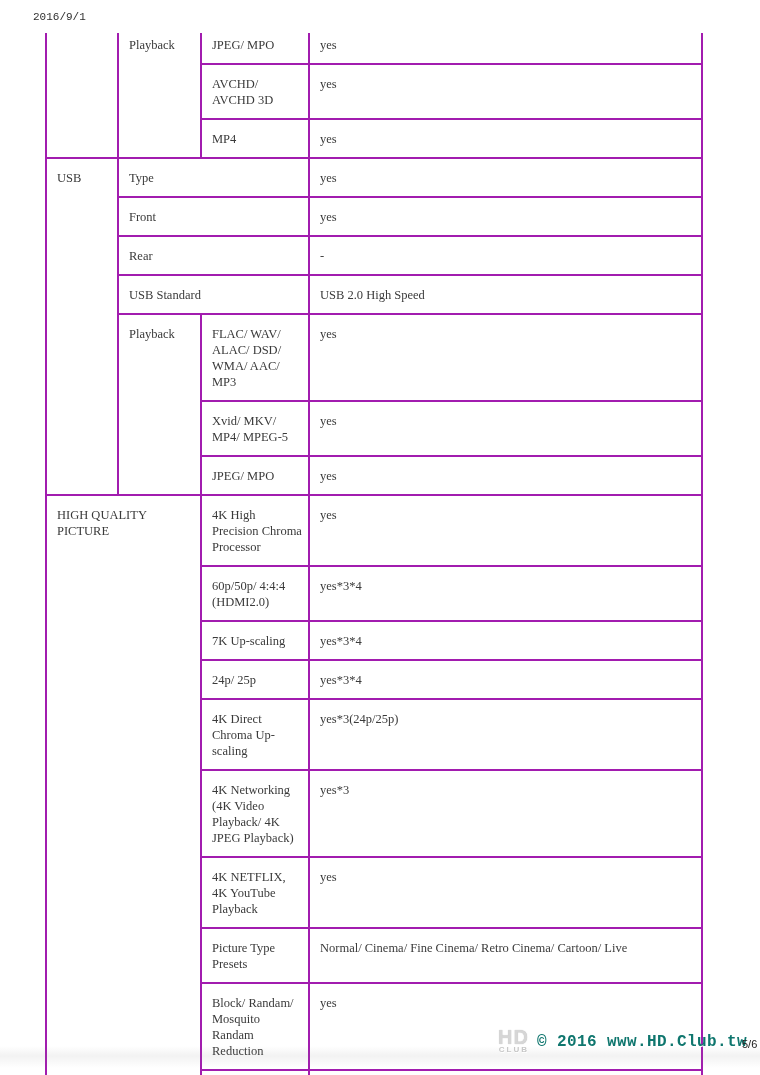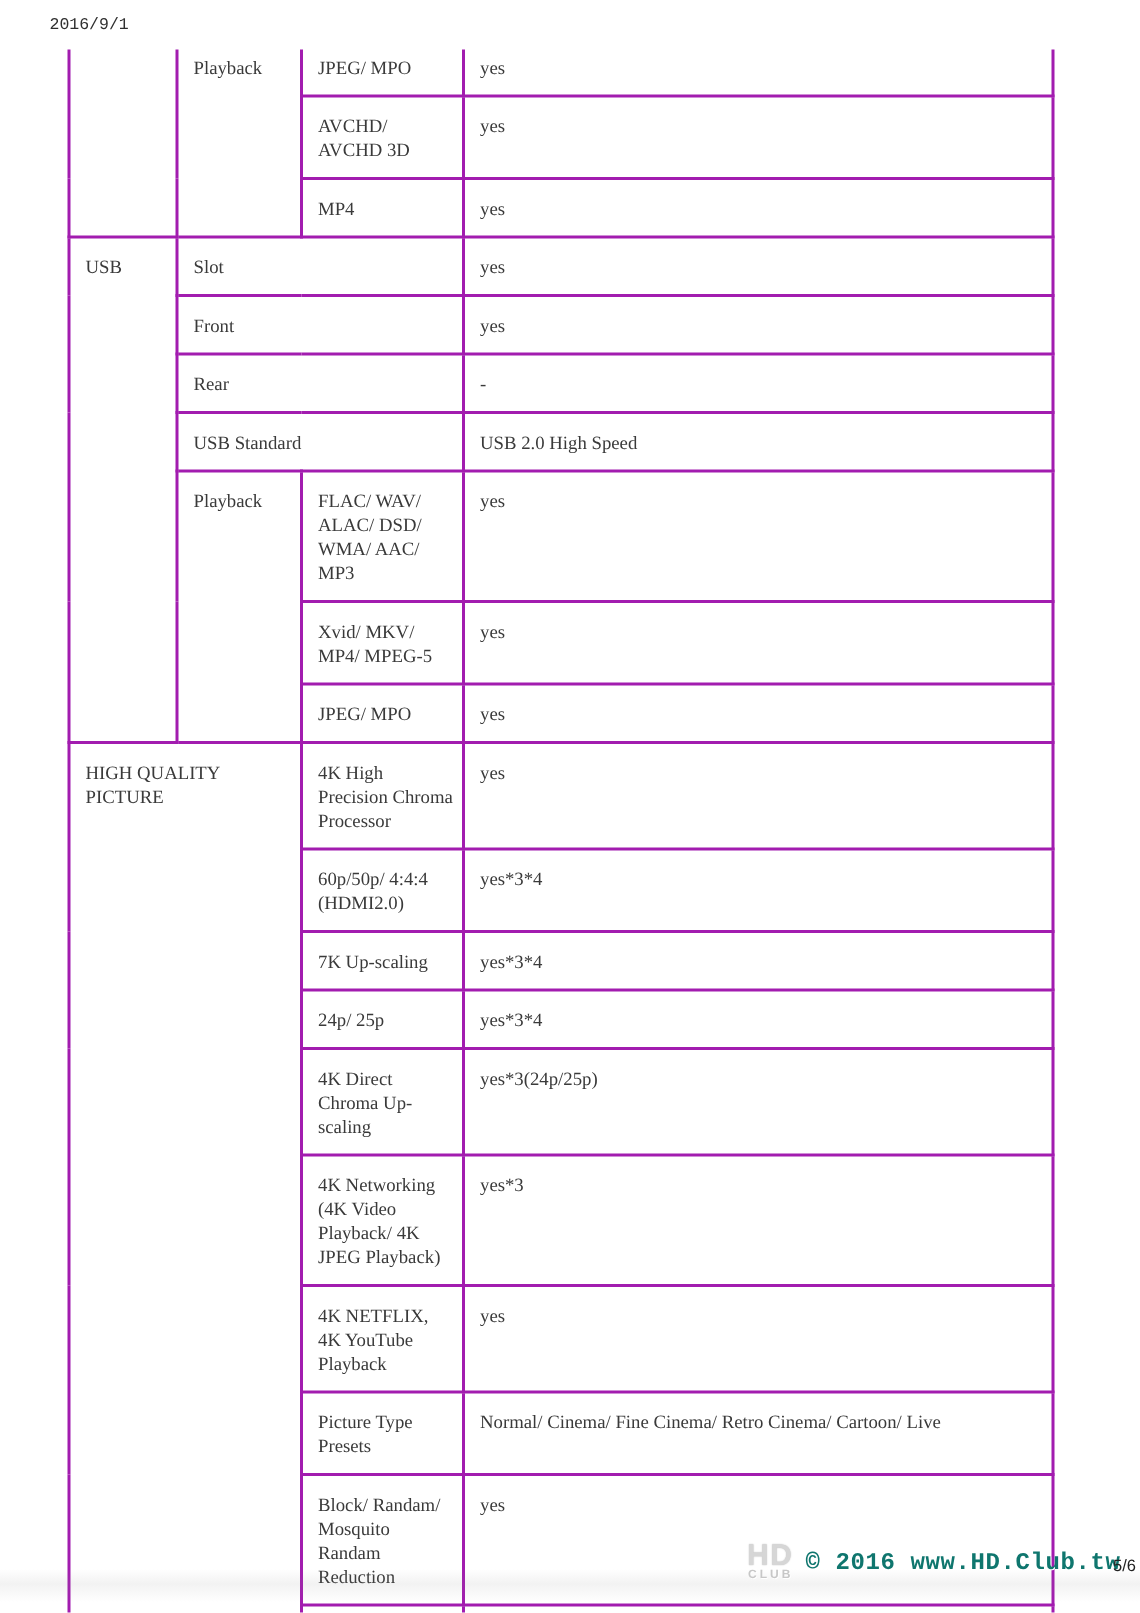--- a/index.html
+++ b/index.html
@@ -99,21 +99,21 @@
       <tr>
         <td>AVCHD/ AVCHD 3D</td>
         <td>yes</td>
       </tr>
       <tr>
         <td>MP4</td>
         <td>yes</td>
       </tr>
       <tr>
         <td rowspan="7">USB</td>
-        <td colspan="2">Slot</td>
+        <td colspan="2">Type</td>
         <td>yes</td>
       </tr>
       <tr>
         <td colspan="2">Front</td>
         <td>yes</td>
       </tr>
       <tr>
         <td colspan="2">Rear</td>
         <td>-</td>
       </tr>

